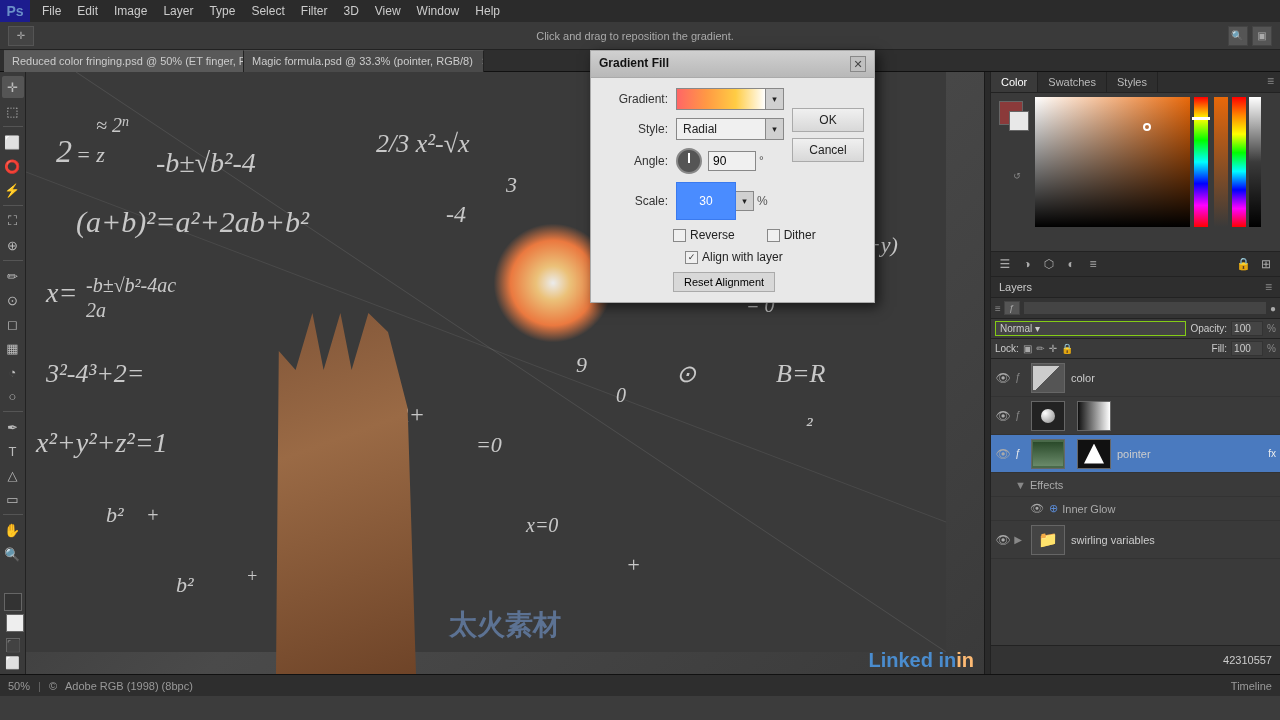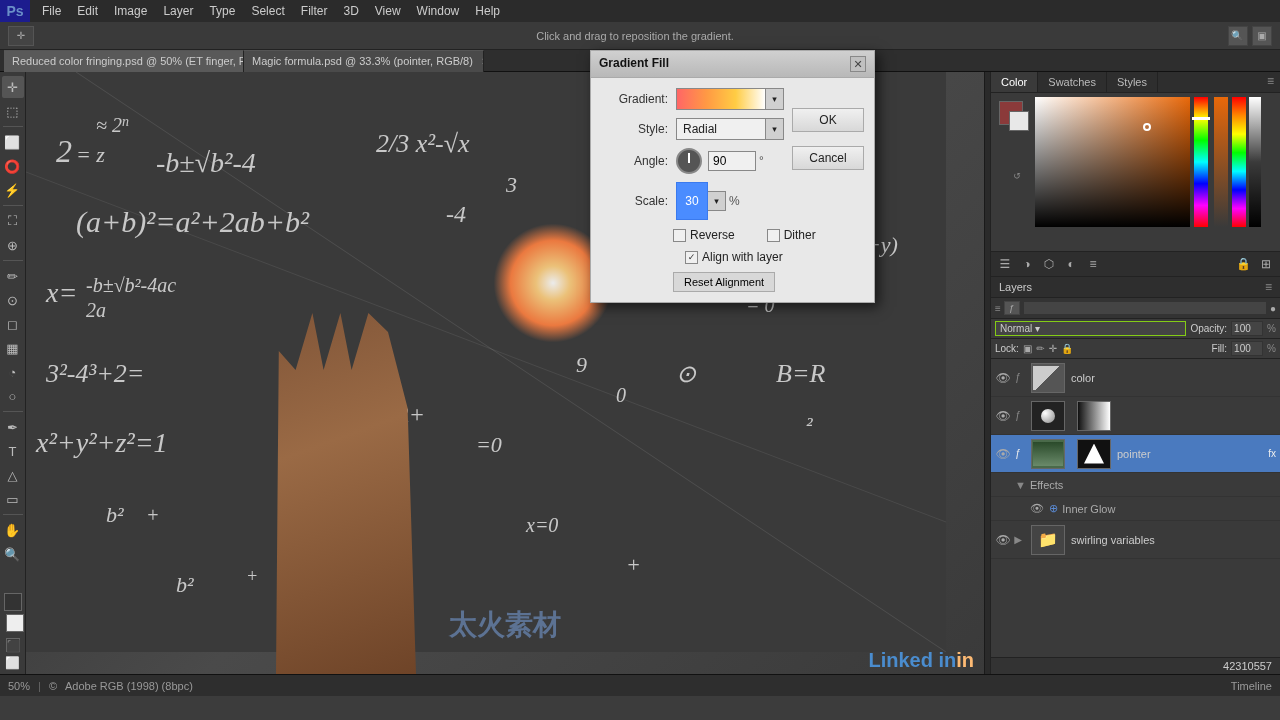--- a/index.html
+++ b/index.html
@@ -177,21 +177,21 @@
     .angle-line {
       width: 2px; height: 10px; background: white; transform-origin: bottom center;
       transform: rotate(0deg) translateX(0); position: absolute; top: 3px;
     }
     .angle-input {
       width: 48px; height: 20px; background: #f0f0f0; border: 1px solid #888;
       padding: 2px 4px; margin-left: 6px; font-size: 12px;
     }
     .degree-symbol { margin-left: 3px; color: #555; }
     .scale-input {
-      width: 32px; height: 20px; background: #4a8cff; border: 1px solid #3a7aee;
+      width: 60px; height: 20px; background: #4a8cff; border: 1px solid #3a7aee;
       padding: 18px 4px; font-size: 12px; color: white; text-align: center;
     }
     .scale-dropdown {
       width: 18px; height: 20px; background: #d0d0d0; border: 1px solid #888; border-left: none;
       display: flex; align-items: center; justify-content: center; cursor: pointer; font-size: 9px;
     }
     .percent-symbol { margin-left: 3px; color: #555; }
     .checkbox-row {
       display: flex; align-items: center; gap: 32px; margin-left: 70px; margin-bottom: 8px;
     }
@@ -201,21 +201,21 @@
     .cb.checked { background: #f0f0f0; }
     .cb.checked::after { content: '✓'; font-size: 9px; color: #333; }
     .align-row {
       display: flex; align-items: flex-start; margin-left: 70px; margin-bottom: 8px; padding-left: 12px;
     }
     .reset-btn {
       background: #d8d8d8; border: 1px solid #aaa; padding: 3px 10px;
       cursor: pointer; font-size: 11px; margin-left: 70px;
     }
     .ok-cancel-col {
-      display: flex; flex-direction: column; gap: 14px; position: absolute; right: 10px; top: 30px;
+      display: flex; flex-direction: column; gap: 6px; position: absolute; right: 10px; top: 30px;
     }
     .dialog-btn {
       width: 72px; height: 24px; background: linear-gradient(to bottom, #f0f0f0, #d8d8d8);
       border: 1px solid #aaa; cursor: pointer; font-size: 12px; text-align: center;
       line-height: 22px;
     }
 
     
     #tab-bar {
       height: 22px; background: #2e2e2e; display: flex; align-items: center;
@@ -530,21 +530,21 @@
         <div class="eye-icon">👁</div>
         <div style="width:14px;text-align:center;color:#888;font-size:10px;">▶</div>
         <div class="layer-thumb" style="background:#444;">
           <div style="font-size:16px;color:#aaa;">📁</div>
         </div>
         <span class="layer-name">swirling variables</span>
       </div>
 
     </div>
 
-    <div style="display:flex;justify-content:flex-end;align-items:center;padding:2px 8px;background:#333;border-top:1px solid #222;font-size:11px;color:#ccc;">
+    <div style="display:flex;justify-content:flex-end;align-items:center;padding:8px 8px;background:#333;border-top:1px solid #222;font-size:11px;color:#ccc;">
       <span>42310557</span>
     </div>
 
   </div>
 </div>
 
 <div id="status-bar">
   <span>50%</span>
   <span style="color:#666;">|</span>
   <span>©</span>

